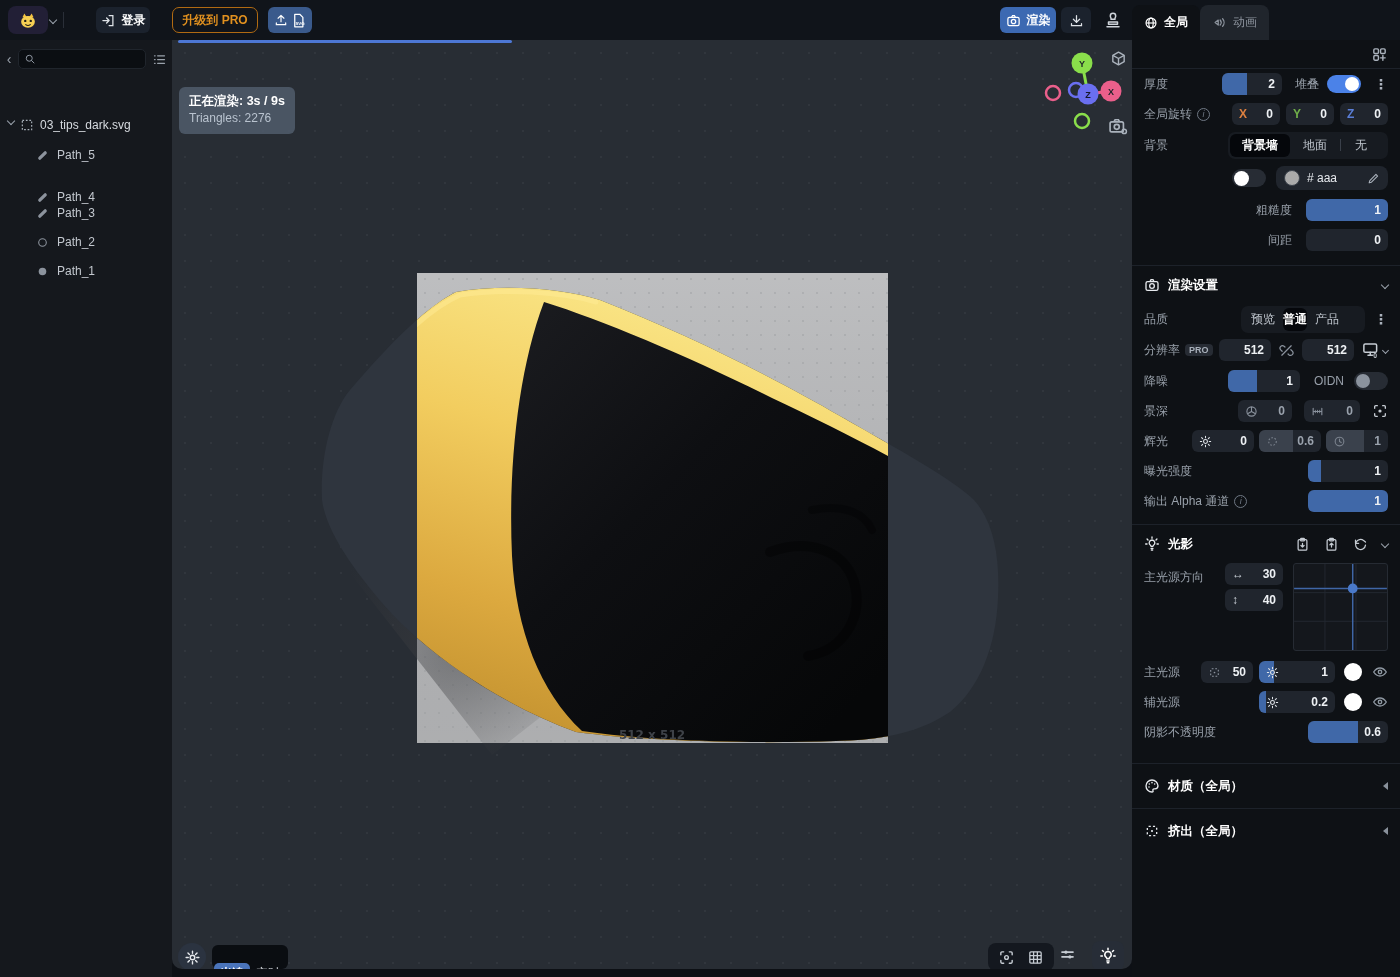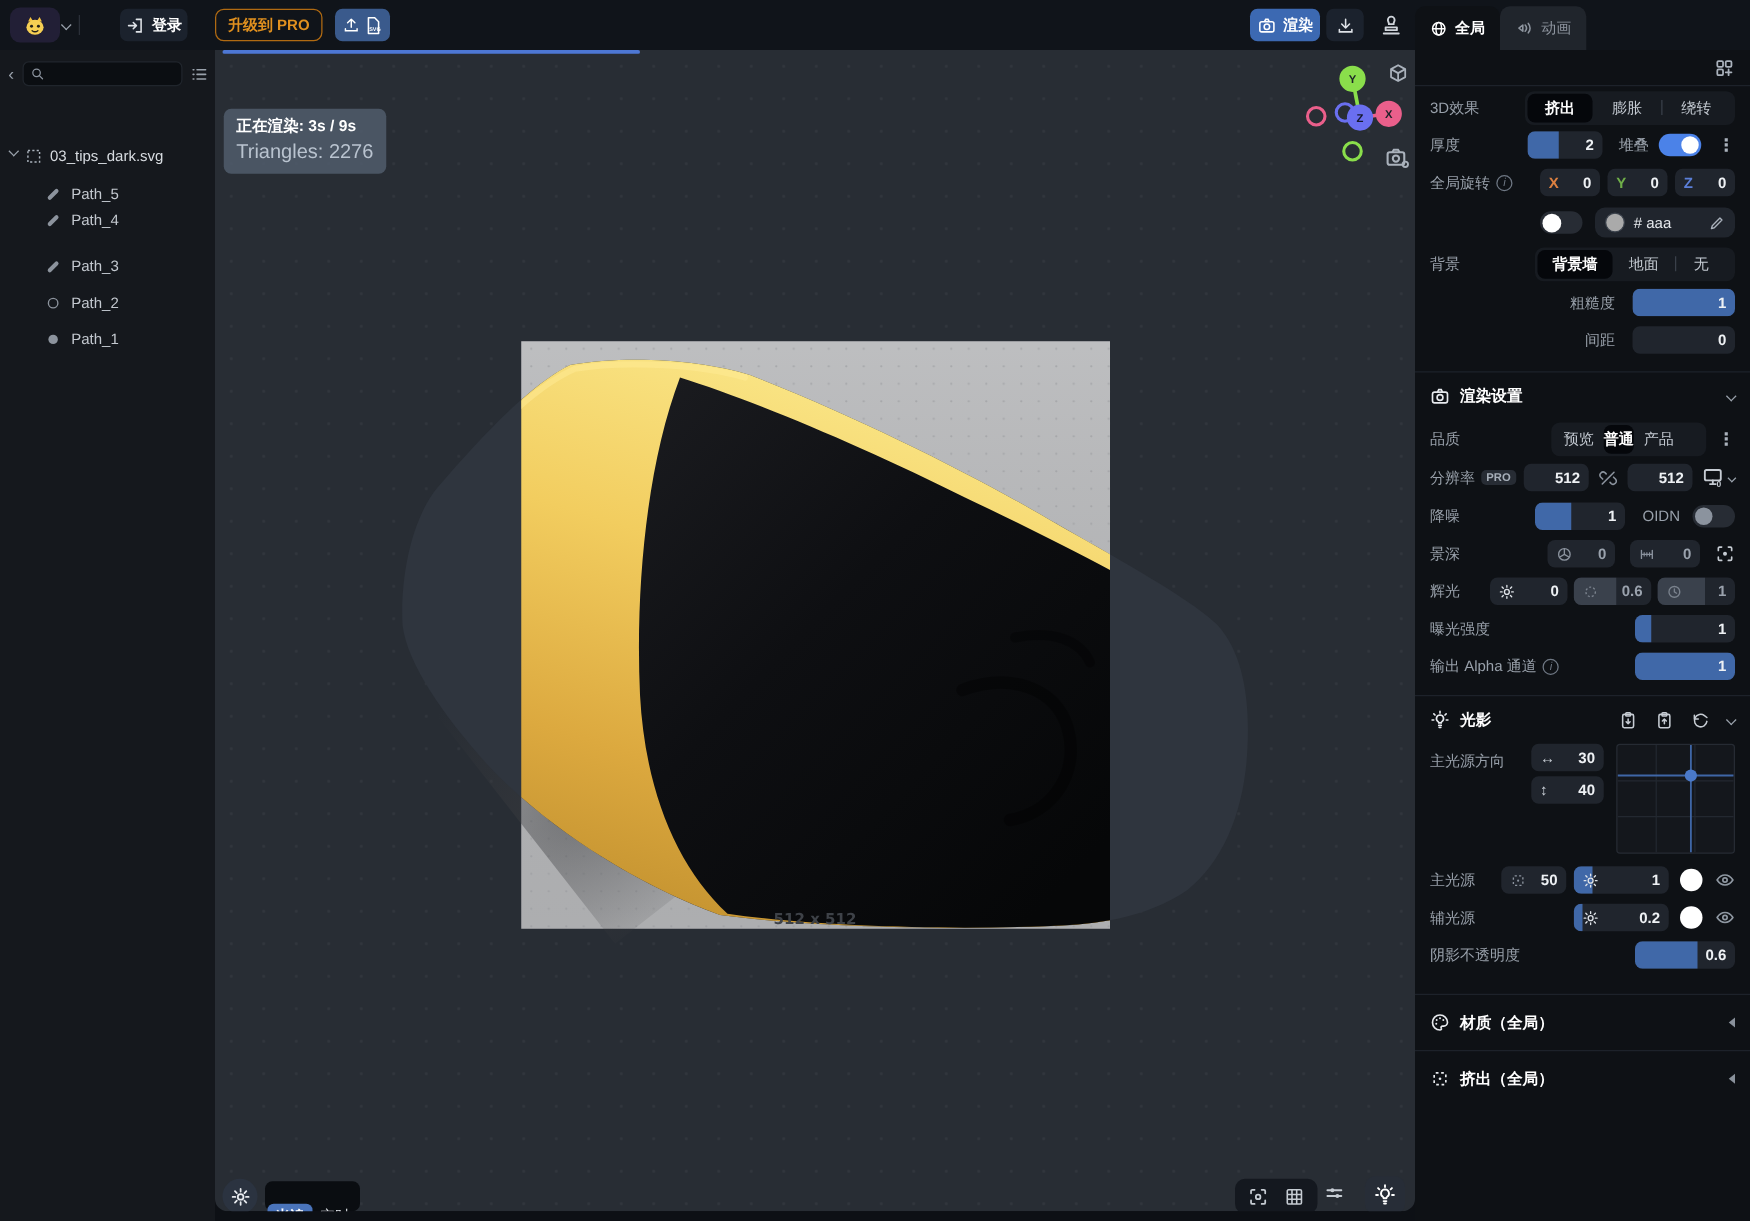--- a/index.html
+++ b/index.html
@@ -41,21 +41,21 @@
   .cv { display:inline-block; width:6px; height:6px; border-right:1.5px solid #9aa2ac; border-bottom:1.5px solid #9aa2ac; }
   .cv.down { transform:rotate(45deg); }
   .tri-left { width:0; height:0; border-top:4px solid transparent; border-bottom:4px solid transparent; border-right:5px solid #89919b; }
 
   
   .canvas { position:absolute; left:172px; top:40px; width:960px; height:929px; background:#282d34; border-radius:0 0 10px 10px; overflow:hidden;
     background-image:radial-gradient(circle, rgba(255,255,255,0.045) 1px, transparent 1.3px); background-size:26px 26px; }
   .progress { position:absolute; left:6px; top:0; width:334px; height:3px; background:#4d77d4; border-radius:2px; }
   .status { position:absolute; left:7px; top:7px; background:rgba(82,94,110,0.82); border-radius:6px; padding:5px 10px 6px; line-height:1.45;margin-top:40px; }
   .status .l1 { color:#ffffff; font-size:12.5px; font-weight:600; }
-  .status .l2 { color:#b9c3cf; font-size:16px; }
+  .status .l2 { color:#b9c3cf; font-size:12px; }
   .gizmo { position:absolute; left:860px; top:8px; }
   .cube-ic { position:absolute; left:938px; top:10px; }
   .camgear-ic { position:absolute; left:936px; top:76px; }
   .c-bl-gear { position:absolute; left:6px; top:903px; width:28px; height:28px; border-radius:50%; background:#2b3340; display:flex; align-items:center; justify-content:center; }
   .mode-pill { position:absolute; left:40px; top:905px; height:24px; background:#0a0d11; border-radius:6px; display:flex; align-items:center; padding:2px; gap:0; }
   .mode { width:36px; height:20px; border-radius:5px; display:flex; align-items:center; justify-content:center; color:#dfe3e8; cursor:pointer;margin-top:32px; }
   .mode.active { background:#4a74bb; color:#fff; font-weight:600; }
   .c-br-group { position:absolute; left:816px; top:903px; height:28px; background:#14181f; border-radius:8px; display:flex; align-items:center; gap:12px; padding:0 10px; }
   .c-br-filter { position:absolute; left:886px; top:905px; }
   .c-br-bulb { position:absolute; left:920px; top:901px; width:32px; height:30px; background:#272d37; border-radius:8px; display:flex; align-items:center; justify-content:center; }
@@ -350,21 +350,21 @@
         <use href="#i-dashsq"></use>
       </svg>
     <span>03_tips_dark.svg</span>
   </div>
   <div class="tree-item" style="top:106px">
     <svg class="ic" width="13" height="13" style="color:#8c939d">
         <use href="#i-pathline"></use>
       </svg>
     <span>Path_5</span>
   </div>
-  <div class="tree-item" style="top:127px">
+  <div class="tree-item" style="top:148px">
     <svg class="ic" width="13" height="13" style="color:#8c939d">
         <use href="#i-pathline"></use>
       </svg>
     <span>Path_4</span>
   </div>
   <div class="tree-item" style="top:164px">
     <svg class="ic" width="13" height="13" style="color:#8c939d">
         <use href="#i-pathline"></use>
       </svg>
     <span>Path_3</span>
@@ -491,29 +491,20 @@
 
 <div class="rpanel">
 
   <div class="p-top">
     <svg class="ic" width="17" height="17" style="color:#aab2bc">
         <use href="#i-gridplus"></use>
       </svg>
   </div>
   <div class="pdiv"></div>
 
-  <div class="prow" style="margin-top:2px">
-    <span class="plbl">3D效果</span>
-    <div class="seg" style="width:168px">
-      <span class="opt active" style="width:52px">挤出</span>
-      <span class="opt" style="width:55px">膨胀</span>
-      <span class="vsep"></span>
-      <span class="opt" style="width:54px">绕转</span>
-    </div>
-  </div>
 
   <div class="prow">
     <span class="plbl">厚度</span>
     <div class="pill" style="width:60px;margin-left:auto">
       <i class="fill" style="width:42%"></i>
       <span class="val">2</span>
     </div>
     <span class="plbl" style="margin-left:13px">堆叠</span>
     <div class="tgl on" style="margin-left:8px">
         <span class="knob"></span>
@@ -533,43 +524,43 @@
         <span class="axis-l" style="color:#6fae49">Y</span>
         <span class="val">0</span>
       </div>
       <div class="pill" style="width:48px;justify-content:space-between">
         <span class="axis-l" style="color:#5b7fd8">Z</span>
         <span class="val">0</span>
       </div>
     </div>
   </div>
 
+  <div class="prow" style="height:32px">
+    <span class="plbl">背景</span>
+    <div class="seg" style="width:160px">
+      <span class="opt active" style="width:60px">背景墙</span>
+      <span class="opt" style="width:50px">地面</span>
+      <span class="vsep"></span>
+      <span class="opt" style="width:40px">无</span>
+    </div>
+  </div>
   <div class="prow" style="height:34px">
     <div style="display:flex;align-items:center;gap:10px;margin-left:auto">
       <div class="tgl off-white">
           <span class="knob"></span>
         </div>
       <div class="swatch" style="width:112px">
         <span class="dot-c" style="background:#aaaaaa"></span>
         <span># aaa</span>
         <svg class="ic" width="13" height="13" style="color:#aab2bc;margin-left:auto">
             <use href="#i-pencil"></use>
           </svg>
       </div>
     </div>
   </div>
-  <div class="prow" style="height:32px">
-    <span class="plbl">背景</span>
-    <div class="seg" style="width:160px">
-      <span class="opt active" style="width:60px">背景墙</span>
-      <span class="opt" style="width:50px">地面</span>
-      <span class="vsep"></span>
-      <span class="opt" style="width:40px">无</span>
-    </div>
-  </div>
   <div class="prow">
     <span class="plbl" style="margin-left:auto">粗糙度</span>
     <div class="pill" style="width:82px;margin-left:14px">
       <i class="fill" style="width:100%"></i>
       <span class="val">1</span>
     </div>
   </div>
   <div class="prow">
     <span class="plbl" style="margin-left:auto">间距</span>
     <div class="pill" style="width:82px;margin-left:14px">

